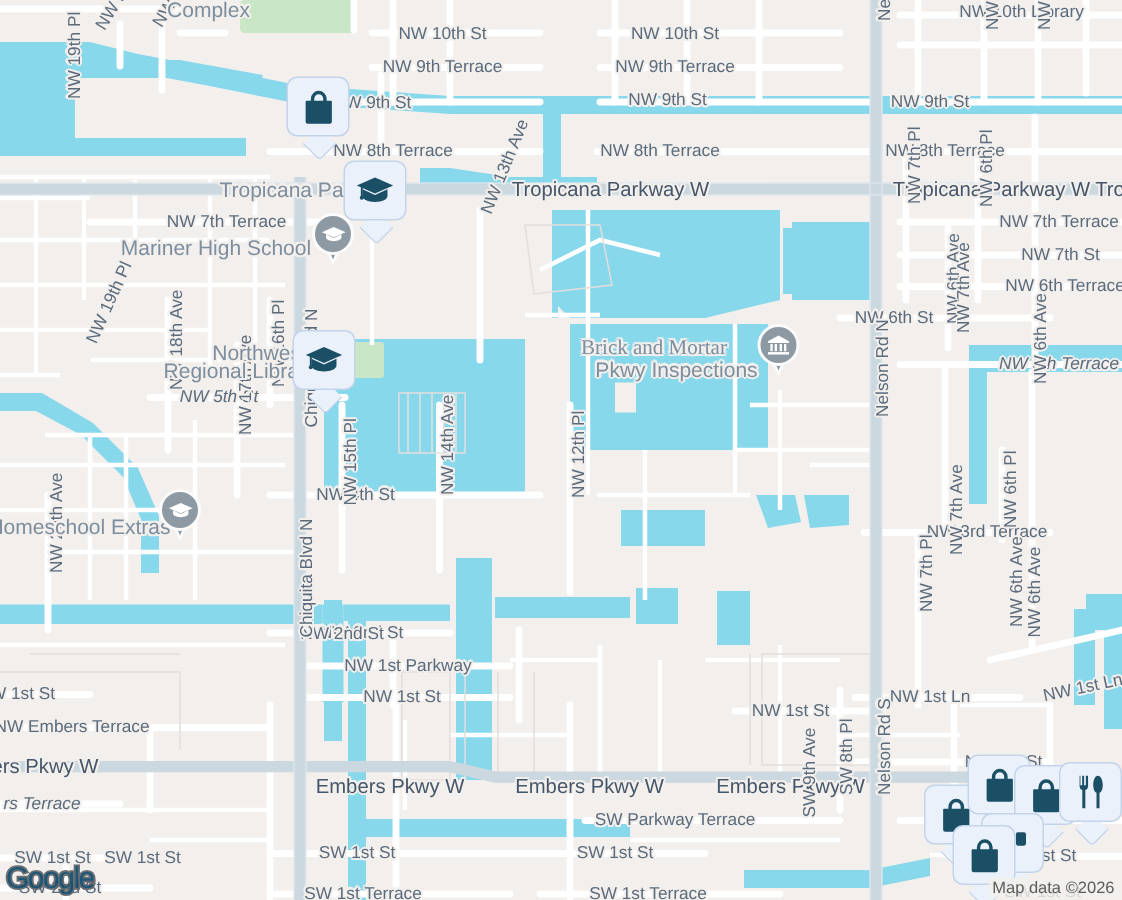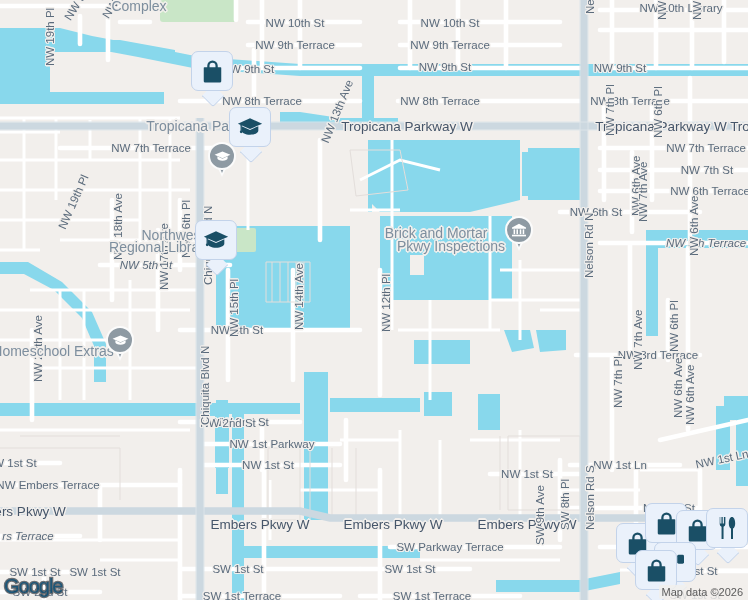--- a/index.html
+++ b/index.html
@@ -459,24 +459,25 @@
       <div class="lbl st" style="left: 32px; top: 382px; transform-origin: left top; transform: rotate(-90deg);">NW 20th Ave</div>
       <div class="lbl st" style="left: 612px; top: 408px; transform-origin: left top; transform: rotate(-90deg);">NW 7th Pl</div>
       <div class="lbl st" style="left: 668px; top: 352px; transform-origin: left top; transform: rotate(-90deg);">NW 6th Pl</div>
       <div class="lbl st" style="left: 672px; top: 418px; transform-origin: left top; transform: rotate(-90deg);">NW 6th Ave</div>
       <div class="lbl st" style="left: 584px; top: 530px; transform-origin: left top; transform: rotate(-90deg);">Nelson Rd S</div>
       <div class="lbl st" style="left: 559px; top: 530px; transform-origin: left top; transform: rotate(-90deg);">SW 8th Pl</div>
       <div class="lbl st" style="left: 534px; top: 545px; transform-origin: left top; transform: rotate(-90deg);">SW 9th Ave</div>
       <div class="lbl st" style="left: 684px; top: 425px; transform-origin: left top; transform: rotate(-90deg);">NW 6th Ave</div>
     </div>
   <div class="layer" id="poi-label-layer">
+      <div class="lbl poi" style="left: 144px; top: 165px; transform: translate(-50%, -50%);">Mariner High School</div>
       <div class="lbl poi" style="left: 173px; top: 235px; transform: translate(-50%, -50%);">Northwest</div>
       <div class="lbl poi" style="left: 160px; top: 247px; transform: translate(-50%, -50%);">Regional Library</div>
       <div class="lbl poi" style="left: 53px; top: 351px; transform: translate(-50%, -50%);">Homeschool Extras</div>
-      <div class="lbl poi" style="left: 436px; top: 233px; transform: translate(-50%, -50%);">Brick and Mortar</div>
+      <div class="lbl poi" style="left: 436px; top: 233px; transform: translate(-50%, -50%); font-family: Liberation Serif, serif;">Brick and Mortar</div>
       <div class="lbl poi" style="left: 451px; top: 246px; transform: translate(-50%, -50%);">Pkwy Inspections</div>
       <div class="lbl poi" style="left: 139px; top: 6px; transform: translate(-50%, -50%);">Complex</div>
       <div class="lbl poi" style="left: 190px; top: 126px; transform: translate(-50%, -50%);">Tropicana Par</div>
     </div>
   <div class="layer" id="marker-layer">
       <div class="pin" style="left: 212px; top: 101px;">
         <div class="tail"></div>
         <div class="body"></div>
         <div class="glyph">
           <svg width="21" height="23" viewBox="0 0 24 26">

